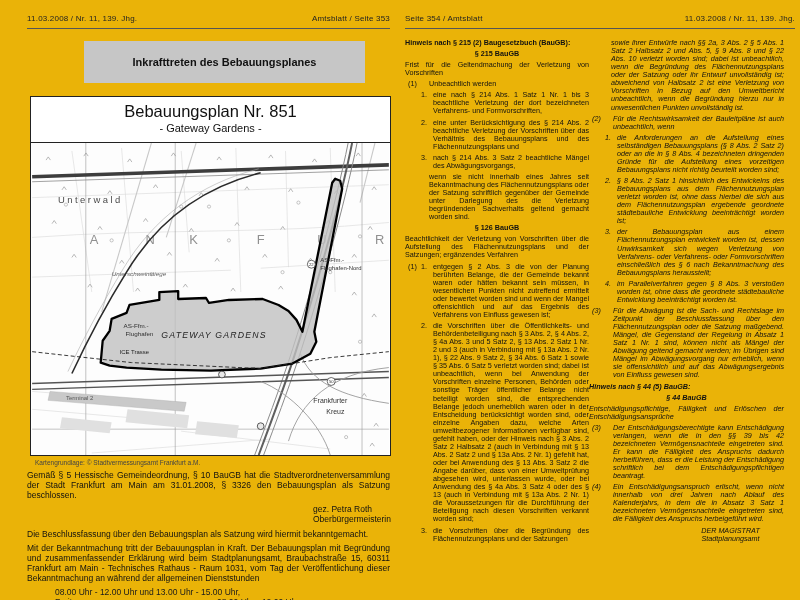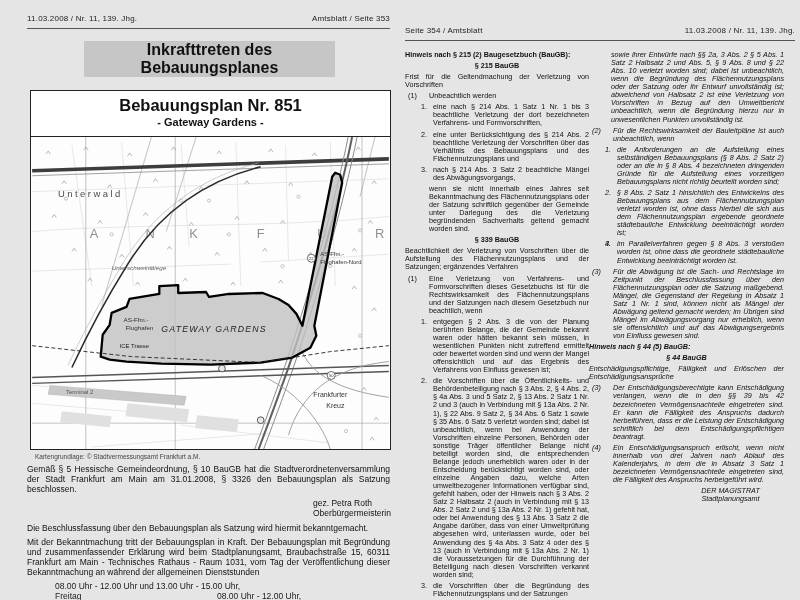--- a/index.html
+++ b/index.html
@@ -1,27 +1,27 @@
 <!DOCTYPE html>
 <html><head>
 <meta charset="utf-8">
 <style>
   html,body{margin:0;padding:0;background:#fff;}
-  .sheet{position:relative;width:800px;height:600px;background:#e5e5e5;overflow:hidden;
+  .sheet{position:relative;width:800px;height:600px;background:#eab308;overflow:hidden;
          font-family:"Liberation Sans","DejaVu Sans",sans-serif;color:#1a1a1a;}
   .page{position:absolute;top:0;height:600px;box-sizing:border-box;}
   .page.left{left:0;width:398px;padding:14px 8px 0 27px;}
-  .page.right{left:405px;width:393px;padding:26px 3px 0 0;}
+  .page.right{left:405px;width:393px;padding:14px 3px 0 0;}
   .phead{display:flex;justify-content:space-between;font-size:8px;color:#222;
          border-bottom:1px solid #555;padding-bottom:5px;letter-spacing:.2px;}
   
-  .titlebar{margin:12px 0 0 57px;width:251px;background:#c6c6c6;text-align:center;
-            font-size:16px;font-weight:bold;padding:0 0;color:#111;}
+  .titlebar{margin:12px 0 0 57px;width:281px;background:#c6c6c6;text-align:center;
+            font-size:11px;font-weight:bold;padding:15px 0;color:#111;}
   .map-box{margin:13px 0 0 3px;width:359px;border:1.5px solid #222;background:#fff;}
-  .map-head{text-align:center;border-bottom:1px solid #222;padding:4px 0 6px;font-weight:bold;}
+  .map-head{text-align:center;border-bottom:1px solid #222;padding:4px 0 6px;}
   .bp-title{font-size:16.5px;line-height:20px;color:#111;}
   .bp-sub{font-size:11px;line-height:15px;color:#111;}
   .map-box svg{display:block;width:100%;height:312px;}
   .credit{margin:3px 0 0 8px;font-size:6.5px;color:#444;}
   .lp{font-size:8.5px;line-height:1.15;text-align:justify;margin:5px 0 0 0;color:#111;}
   .sig{margin:4px 0 0 286px;font-size:8.5px;line-height:1.2;color:#111;}
   .hours{margin:3px 0 0 28px;font-size:8.5px;line-height:1.2;}
   .hrow{display:flex;}
   .hrow .days{width:162px;}
   
@@ -278,25 +278,24 @@
         </div>
         <div class="rb li">
           <span class="mk">2.</span>
           <span>eine unter Berücksichtigung des § 214 Abs. 2 beachtliche Verletzung der Vorschriften über das Verhältnis des Bebauungsplans und des Flächennutzungsplans und</span>
         </div>
         <div class="rb li">
           <span class="mk">3.</span>
           <span>nach § 214 Abs. 3 Satz 2 beachtliche Mängel des Abwägungsvorgangs,</span>
         </div>
         <div class="rb cont">wenn sie nicht innerhalb eines Jahres seit Bekanntmachung des Flächennutzungsplans oder der Satzung schriftlich gegenüber der Gemeinde unter Darlegung des die Verletzung begründenden Sachverhalts geltend gemacht worden sind.</div>
-        <div class="rb hc">§ 339 BauGB</div>
+        <div class="rb hc">§ 126 BauGB</div>
         <div class="rb">Beachtlichkeit der Verletzung von Vorschriften über die Aufstellung des Flächennutzungsplans und der Satzungen; ergänzendes Verfahren</div>
         <div class="rb num">
           <span class="mk">(1)</span>
-          <span>Eine Verletzung von Verfahrens- und Formvorschriften dieses Gesetzbuchs ist für die Rechtswirksamkeit des Flächennutzungsplans und der Satzungen nach diesem Gesetzbuch nur beachtlich, wenn</span>
         </div>
         <div class="rb li">
           <span class="mk">1.</span>
           <span>entgegen § 2 Abs. 3 die von der Planung berührten Belange, die der Gemeinde bekannt waren oder hätten bekannt sein müssen, in wesentlichen Punkten nicht zutreffend ermittelt oder bewertet worden sind und wenn der Mangel offensichtlich und auf das Ergebnis des Verfahrens von Einfluss gewesen ist;</span>
         </div>
         <div class="rb li">
           <span class="mk">2.</span>
           <span>die Vorschriften über die Öffentlichkeits- und Behördenbeteiligung nach § 3 Abs. 2, § 4 Abs. 2, § 4a Abs. 3 und 5 Satz 2, § 13 Abs. 2 Satz 1 Nr. 2 und 3 (auch in Verbindung mit § 13a Abs. 2 Nr. 1), § 22 Abs. 9 Satz 2, § 34 Abs. 6 Satz 1 sowie § 35 Abs. 6 Satz 5 verletzt worden sind; dabei ist unbeachtlich, wenn bei Anwendung der Vorschriften einzelne Personen, Behörden oder sonstige Träger öffentlicher Belange nicht beteiligt worden sind, die entsprechenden Belange jedoch unerheblich waren oder in der Entscheidung berücksichtigt worden sind, oder einzelne Angaben dazu, welche Arten umweltbezogener Informationen verfügbar sind, gefehlt haben, oder der Hinweis nach § 3 Abs. 2 Satz 2 Halbsatz 2 (auch in Verbindung mit § 13 Abs. 2 Satz 2 und § 13a Abs. 2 Nr. 1) gefehlt hat, oder bei Anwendung des § 13 Abs. 3 Satz 2 die Angabe darüber, dass von einer Umweltprüfung abgesehen wird, unterlassen wurde, oder bei Anwendung des § 4a Abs. 3 Satz 4 oder des § 13 (auch in Verbindung mit § 13a Abs. 2 Nr. 1) die Voraussetzungen für die Durchführung der Beteiligung nach diesen Vorschriften verkannt worden sind;</span>
         </div>
         <div class="rb li">
@@ -314,20 +313,21 @@
         <div class="rb li">
           <span class="mk">1.</span>
           <span>die Anforderungen an die Aufstellung eines selbständigen Bebauungsplans (§ 8 Abs. 2 Satz 2) oder an die in § 8 Abs. 4 bezeichneten dringenden Gründe für die Aufstellung eines vorzeitigen Bebauungsplans nicht richtig beurteilt worden sind;</span>
         </div>
         <div class="rb li">
           <span class="mk">2.</span>
           <span>§ 8 Abs. 2 Satz 1 hinsichtlich des Entwickelns des Bebauungsplans aus dem Flächennutzungsplan verletzt worden ist, ohne dass hierbei die sich aus dem Flächennutzungsplan ergebende geordnete städtebauliche Entwicklung beeinträchtigt worden ist;</span>
         </div>
         <div class="rb li">
           <span class="mk">3.</span>
+          <span>der Bebauungsplan aus einem Flächennutzungsplan entwickelt worden ist, dessen Unwirksamkeit sich wegen Verletzung von Verfahrens- oder Verfahrens- oder Formvorschriften einschließlich des § 6 nach Bekanntmachung des Bebauungsplans herausstellt;</span>
         </div>
         <div class="rb li">
           <span class="mk">4.</span>
           <span>im Parallelverfahren gegen § 8 Abs. 3 verstoßen worden ist, ohne dass die geordnete städtebauliche Entwicklung beeinträchtigt worden ist.</span>
         </div>
         <div class="rb num">
           <span class="mk">(3)</span>
           <span>Für die Abwägung ist die Sach- und Rechtslage im Zeitpunkt der Beschlussfassung über den Flächennutzungsplan oder die Satzung maßgebend. Mängel, die Gegenstand der Regelung in Absatz 1 Satz 1 Nr. 1 sind, können nicht als Mängel der Abwägung geltend gemacht werden; im Übrigen sind Mängel im Abwägungsvorgang nur erheblich, wenn sie offensichtlich und auf das Abwägungsergebnis von Einfluss gewesen sind.</span>
         </div>
         <div class="rb hb">Hinweis nach § 44 (5) BauGB:</div>

